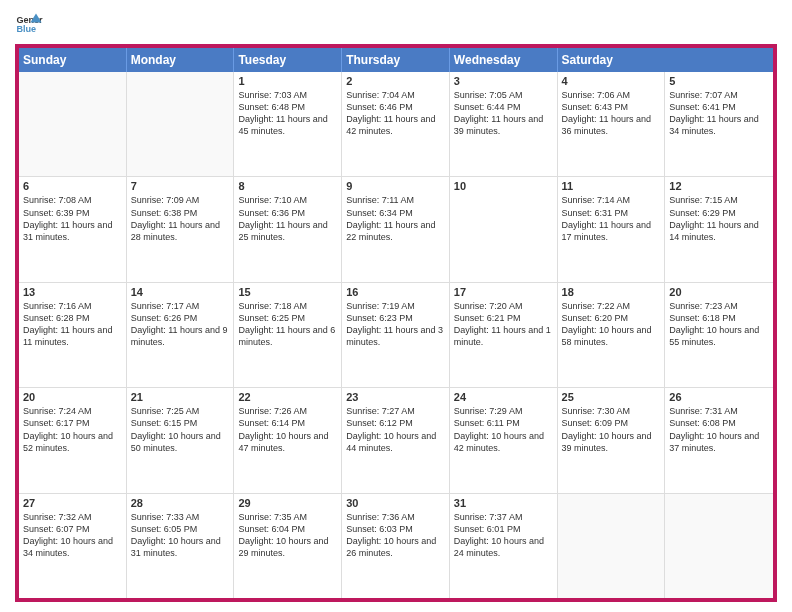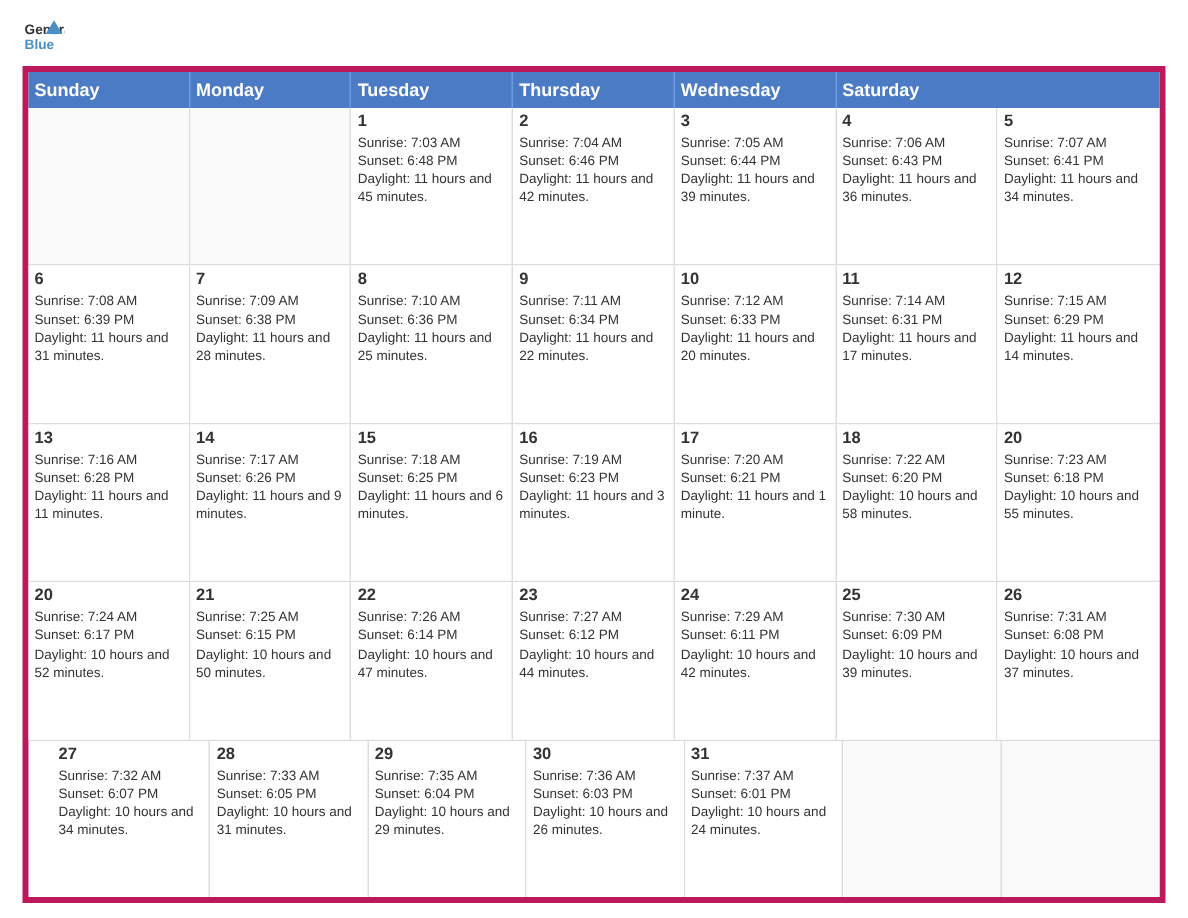--- a/index.html
+++ b/index.html
@@ -69,21 +69,21 @@
       flex: 1;
       display: flex;
       flex-direction: column;
     }
     .cal-row {
       display: grid;
       grid-template-columns: repeat(7, 1fr);
       flex: 1;
       border-bottom: 1px solid #ddd;
     }
-    .cal-row:last-child { border-bottom: none; margin-left: 16px; }
+    .cal-row:last-child { border-bottom: none; }
     .cal-cell {
       border-right: 1px solid #ddd;
       padding: 3px 4px;
       font-size: 9.5px;
       color: #333;
       vertical-align: top;
       background: #fff;
     }
     .cal-cell:last-child { border-right: none; }
     .cal-cell.empty { background: #f9f9f9; }
@@ -181,23 +181,20 @@
 Daylight: 11 hours and 25 minutes.</div>
           </div>
           <div class="cal-cell">
             <span class="day-num">9</span>
             <div class="cell-info">Sunrise: 7:11 AM
 Sunset: 6:34 PM
 Daylight: 11 hours and 22 minutes.</div>
           </div>
           <div class="cal-cell">
             <span class="day-num">10</span>
-            <div class="cell-info">Sunrise: 7:12 AM
-Sunset: 6:33 PM
-Daylight: 11 hours and 20 minutes.</div>
           </div>
           <div class="cal-cell">
             <span class="day-num">11</span>
             <div class="cell-info">Sunrise: 7:14 AM
 Sunset: 6:31 PM
 Daylight: 11 hours and 17 minutes.</div>
           </div>
           <div class="cal-cell">
             <span class="day-num">12</span>
             <div class="cell-info">Sunrise: 7:15 AM

